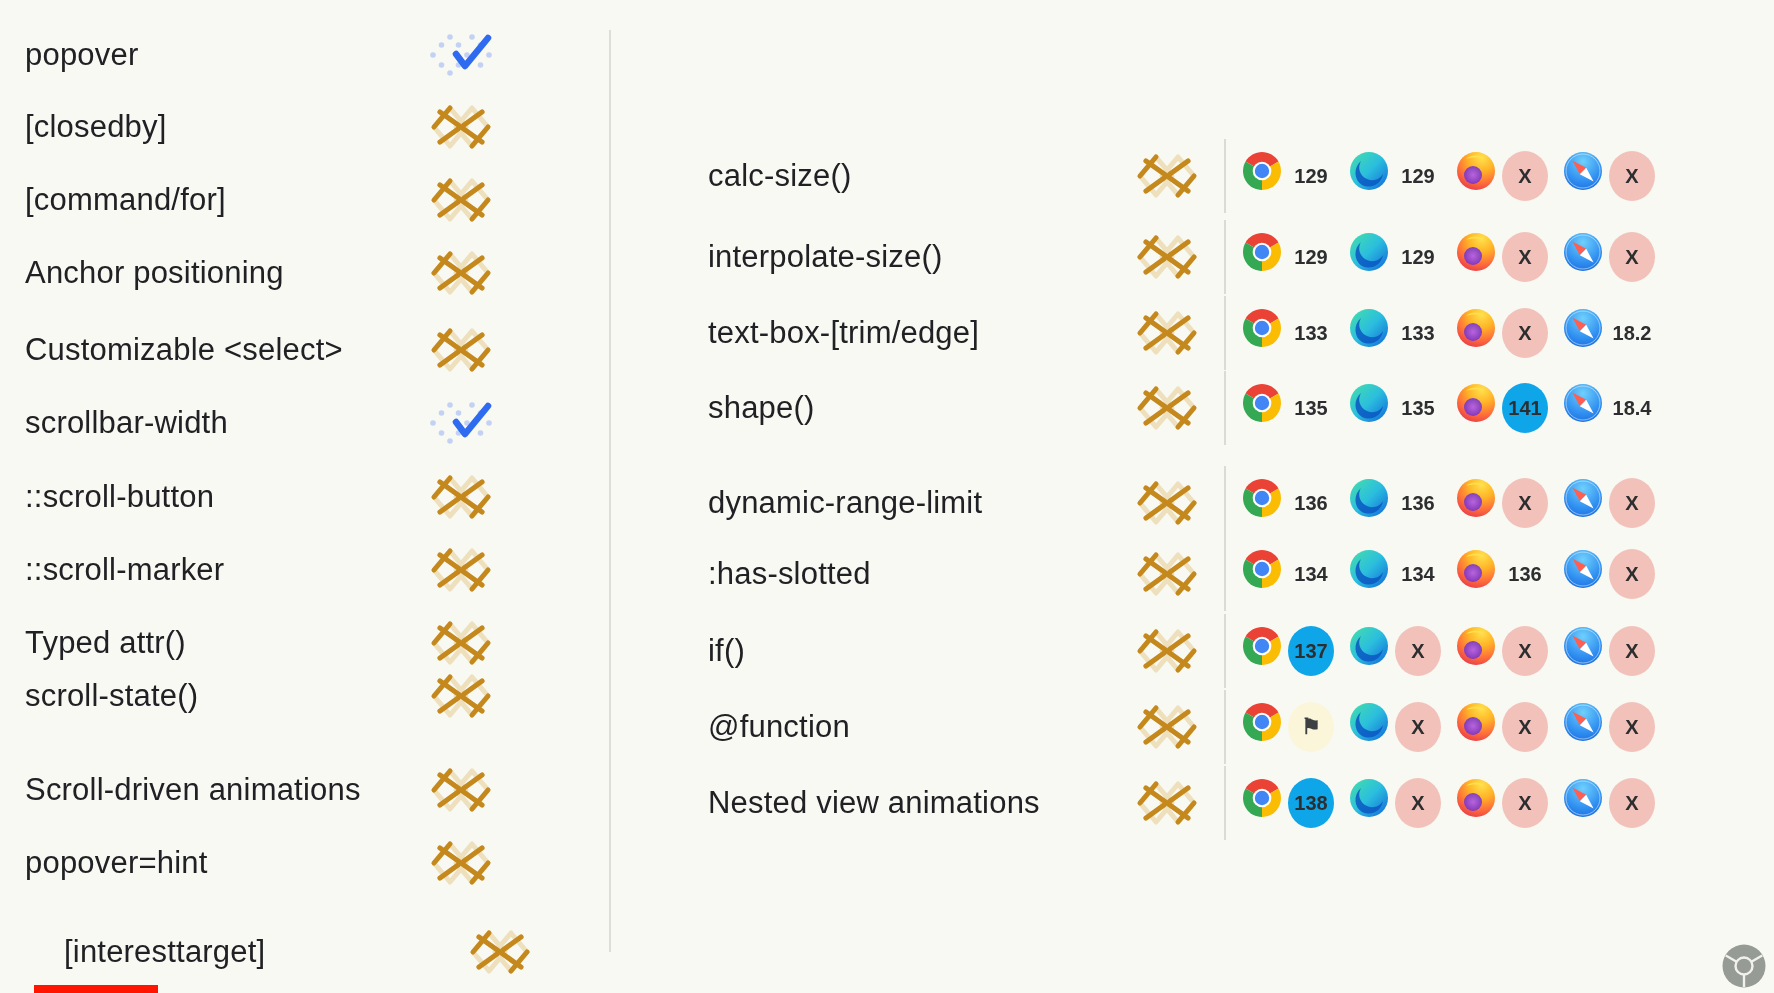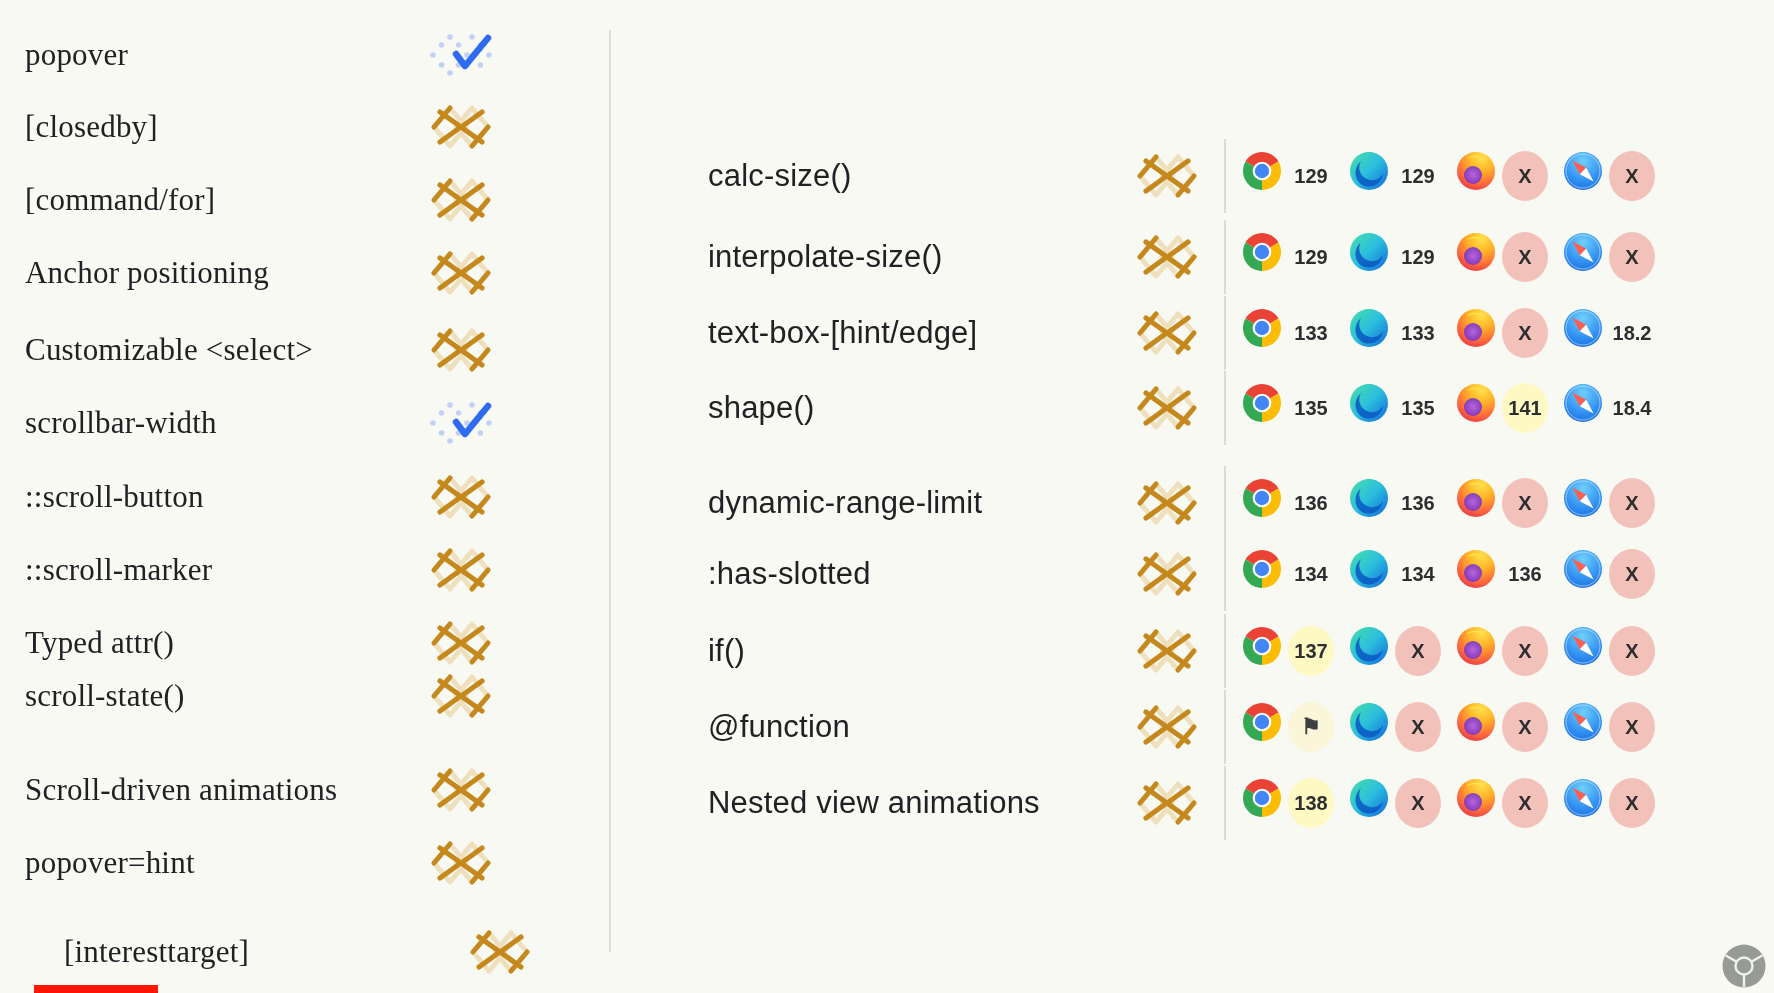--- a/index.html
+++ b/index.html
@@ -3,39 +3,39 @@
 <meta charset="utf-8">
 <style>
   html,body{margin:0;padding:0;}
   body{
     width:1774px;height:993px;position:relative;overflow:hidden;
     background:#f8f9f3;color:#202124;
     font-family:"Liberation Sans", sans-serif;
   }
   .left-row{position:absolute;left:25px;width:550px;height:72px;}
   .left-label{position:absolute;left:0;top:50%;transform:translateY(-50%);
-    font-size:31px;letter-spacing:.2px;white-space:nowrap;font-family:Liberation Serif, serif;}
+    font-size:31px;letter-spacing:.2px;white-space:nowrap;}
   .left-row .baseline-icon-wrap{position:absolute;left:403px;top:50%;transform:translateY(-50%);line-height:0;}
 
   .main-divider{position:absolute;left:609px;top:30px;height:922px;width:2px;background:#dcded8;}
 
   .right-row{position:absolute;left:596px;width:1080px;height:82px;}
   .right-label{position:absolute;left:68px;top:50%;transform:translateY(-50%);
     font-size:31px;letter-spacing:.2px;white-space:nowrap;margin-left:44px;}
   .right-row .baseline-icon-wrap{position:absolute;left:538px;top:50%;transform:translateY(-50%);line-height:0;}
   .row-divider{position:absolute;left:628px;top:4px;bottom:4px;width:2px;background:#d9dbd5;}
   .row-browsers{position:absolute;left:646px;top:50%;transform:translateY(-50%);
     display:flex;gap:13px;align-items:center;}
   .browser-cell{display:flex;gap:6px;width:94px;}
   .bicon{line-height:0;}
   .badge{min-width:46px;height:50px;border-radius:50%;display:flex;align-items:center;
     justify-content:center;font-size:20px;font-weight:700;color:#2c2e30;white-space:nowrap;}
   .badge-stable{background:transparent;}
   .badge-no{background:#f2c2ba;}
-  .badge-preview{background:#fef9c3;}
+  .badge-preview{background:#0ea5e9;}
   .badge-flag{background:#fbf6d9;}
   .flag{font-size:22px;line-height:1;color:#3c4043;}
 
   .progress-bar{position:absolute;left:34px;bottom:0;width:124px;height:8px;background:#ff1500;}
   .watermark{position:absolute;right:7px;bottom:4px;opacity:.92;line-height:0;}
   .hidden-defs{position:absolute;width:0;height:0;overflow:hidden;}
 </style>
 </head>
 <body>
 
@@ -339,21 +339,21 @@
                 <g transform="rotate(-45 20 20)">
                   <polygon points="20,5 24.5,20 15.5,20" fill="#ff5e52"></polygon>
                   <polygon points="15.5,20 24.5,20 20,35" fill="#ffffff"></polygon>
                 </g>
               </svg></span>
             <span class="badge badge-no">X</span>
           </span>
         </div>
       </div>
       <div class="right-row" style="top: 292px;">
-        <div class="right-label">text-box-[hint/edge]</div>
+        <div class="right-label">text-box-[trim/edge]</div>
         <span class="baseline-icon-wrap"><svg width="66" height="54" viewBox="0 0 66 54" fill="none">
             <path d="M22 8 L38 27 L22 46 L6 27 Z" stroke="#eee0bc" stroke-width="5" stroke-linejoin="round"></path>
             <path d="M44 8 L60 27 L44 46 L28 27 Z" stroke="#eee0bc" stroke-width="5" stroke-linejoin="round"></path>
             <path d="M22 8 L6 27" stroke="#c4881c" stroke-width="5" stroke-linecap="round"></path>
             <path d="M60 27 L44 46" stroke="#c4881c" stroke-width="5" stroke-linecap="round"></path>
             <path d="M12 12 L54 42" stroke="#c4881c" stroke-width="5.2" stroke-linecap="round"></path>
             <path d="M54 12 L36 25" stroke="#c4881c" stroke-width="5.2" stroke-linecap="round"></path>
             <path d="M30 29 L12 42" stroke="#c4881c" stroke-width="5.2" stroke-linecap="round"></path>
           </svg></span>
         <div class="row-divider"></div>

